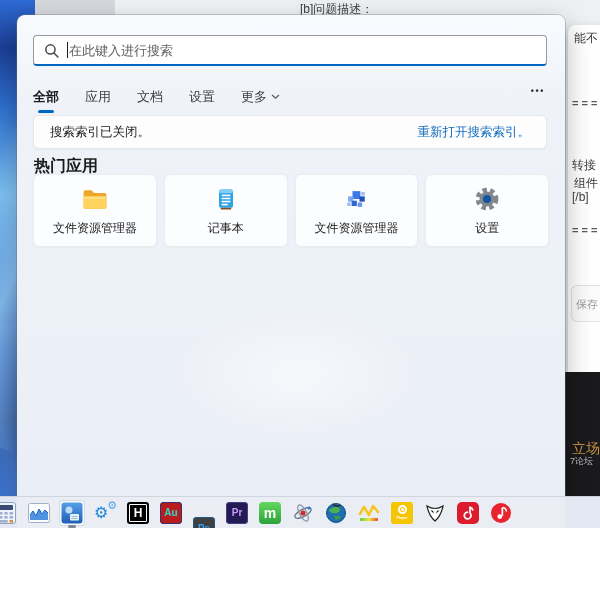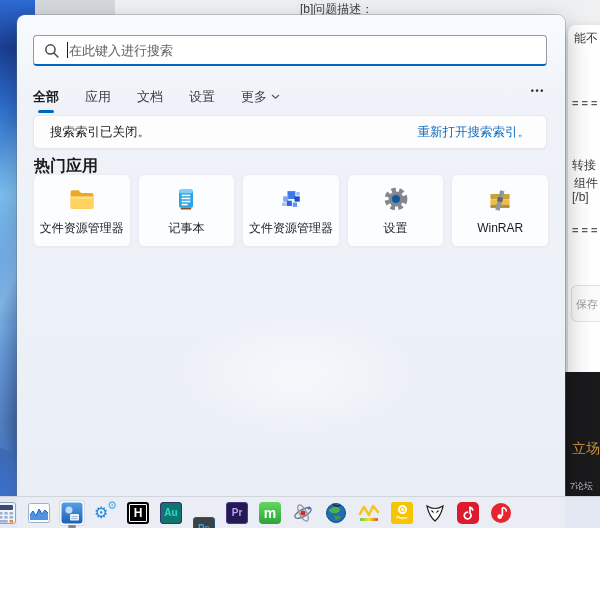--- a/index.html
+++ b/index.html
@@ -26,21 +26,21 @@
   .frag-r2{left:572px;top:97px;color:#5a5a5a;font-weight:700;font-size:11px;}
   .frag-r3{left:572px;top:157px;}
   .frag-r4{left:574px;top:175px;}
   .frag-r5{left:572px;top:190px;color:#444;}
   .frag-r6{left:572px;top:224px;color:#5a5a5a;font-weight:700;font-size:11px;}
   .bg-field{position:absolute;left:571px;top:285px;width:32px;height:35px;background:#fbfbfc;
     border:1px solid #e1e2e5;border-right:none;border-radius:6px 0 0 6px;}
   .frag-r7{left:576px;top:297px;color:#9a9a9a;font-size:11px;}
   .bgwin-dark{position:absolute;left:565px;top:372px;width:35px;height:125px;background:#1a1a1c;}
   .frag-d1{left:572px;top:440px;font-size:14px;color:#c9923f;}
-  .frag-d2{left:570px;top:480px;font-size:9px;color:#c6c6c8;}
+  .frag-d2{left:570px;top:455px;font-size:9px;color:#c6c6c8;}
 
   
   .panel{position:absolute;left:17px;top:15px;width:548px;height:530px;border-radius:8px;
     background:linear-gradient(180deg,#f8fbfe 0%,#eff3f9 16%,#e9edf5 100%);
     box-shadow:0 10px 28px rgba(0,0,0,.30),0 0 0 1px rgba(120,126,138,.35);}
   .panel .glow{position:absolute;left:150px;top:290px;width:260px;height:140px;pointer-events:none;
     background:radial-gradient(ellipse,rgba(255,255,255,.55) 0%,rgba(255,255,255,0) 70%);}
 
   .searchbox{position:absolute;left:16px;top:20px;width:514px;height:31px;background:#ffffff;
     border:1px solid #98989e;border-bottom:2px solid #0067c0;border-radius:4px;box-sizing:border-box;}
@@ -79,21 +79,21 @@
     justify-content:center;border-radius:4px;}
   .tb-item.first{margin-left:-7px;}
   .tb-item.active{background:rgba(252,253,255,.75);box-shadow:inset 0 0 0 1px rgba(150,160,175,.35);}
   .tb-indicator{position:absolute;bottom:-2px;left:50%;transform:translateX(-50%);width:8px;height:2.5px;
     border-radius:1.5px;background:#7e8692;}
   .tb-letter{width:22px;height:22px;border-radius:4px;display:flex;align-items:center;justify-content:center;
     font-size:10px;font-weight:700;}
   .hb{background:#000;position:relative;color:#fff;font-size:12px;border-radius:3px;}
   .hb::before{content:"";position:absolute;inset:2px;border:1.3px solid #fff;border-radius:1px;}
   .hb span{position:relative;}
-  .au{background:#0f766e;color:#2fd8cb;box-shadow:inset 0 0 0 1px #37326e;}
+  .au{background:#b91c1c;color:#2fd8cb;box-shadow:inset 0 0 0 1px #37326e;}
   .ps{background:#404040;color:#34a6f8;box-shadow:inset 0 0 0 1px #1c5a8c;margin-top:31px;}
   .pr{background:#241a52;color:#c79bff;box-shadow:inset 0 0 0 1px #4a3d8f;align-items:center;}
   .mi{background:linear-gradient(180deg,#62d95e,#2da23a);color:#fff;font-size:14px;border-radius:4px;}
   .gearwrap{position:relative;width:24px;height:24px;}
   .gear-big{position:absolute;left:1px;top:4px;font-size:16px;line-height:1;color:#1f86d8;}
   .gear-small{position:absolute;right:0;top:-1px;font-size:11px;line-height:1;color:#54aae8;}
   .playerbox{width:22px;height:22px;background:#f4c500;border-radius:3px;display:flex;flex-direction:column;
     align-items:center;justify-content:center;gap:1px;}
   .player-ring{width:9px;height:9px;border:2.2px solid #fff;border-radius:50%;box-sizing:border-box;position:relative;}
   .player-ring::after{content:"";position:absolute;left:50%;top:50%;width:3px;height:3px;margin:-1.5px 0 0 -1.5px;
@@ -211,30 +211,20 @@
 
       <div class="tile">
         <svg width="28" height="28" viewBox="0 0 32 32">
           <circle cx="16" cy="16" r="10.5" fill="none" stroke="#82868e" stroke-width="5" stroke-dasharray="5 3.8"></circle>
           <circle cx="16" cy="16" r="8.6" fill="#82868e"></circle>
           <circle cx="16" cy="16" r="4.6" fill="#11569e"></circle>
         </svg>
         <span class="tile-label">设置</span>
       </div>
 
-      <div class="tile">
-        <svg width="28" height="28" viewBox="0 0 32 32">
-          <rect x="5" y="9" width="22" height="6" rx="1" fill="#caa23a"></rect>
-          <rect x="5" y="15" width="22" height="6" rx="1" fill="#edbf45"></rect>
-          <rect x="5" y="21" width="22" height="4" rx="1" fill="#b8922f"></rect>
-          <rect x="13.5" y="5" width="5" height="23" fill="#8f969e" transform="rotate(14 16 16)"></rect>
-          <rect x="13" y="13" width="6" height="5" fill="#5f666e" transform="rotate(14 16 16)"></rect>
-        </svg>
-        <span class="tile-label">WinRAR</span>
-      </div>
 
     </div>
   </div>
 
   <div class="taskbar">
 
     <div class="tb-item first">
       <svg width="20" height="22" viewBox="0 0 20 22">
         <rect x="0.5" y="0.5" width="19" height="21" rx="2.5" fill="#eef4fb" stroke="#8fa3c0"></rect>
         <rect x="3" y="3" width="14" height="5" rx="1" fill="#3a4a74"></rect>

